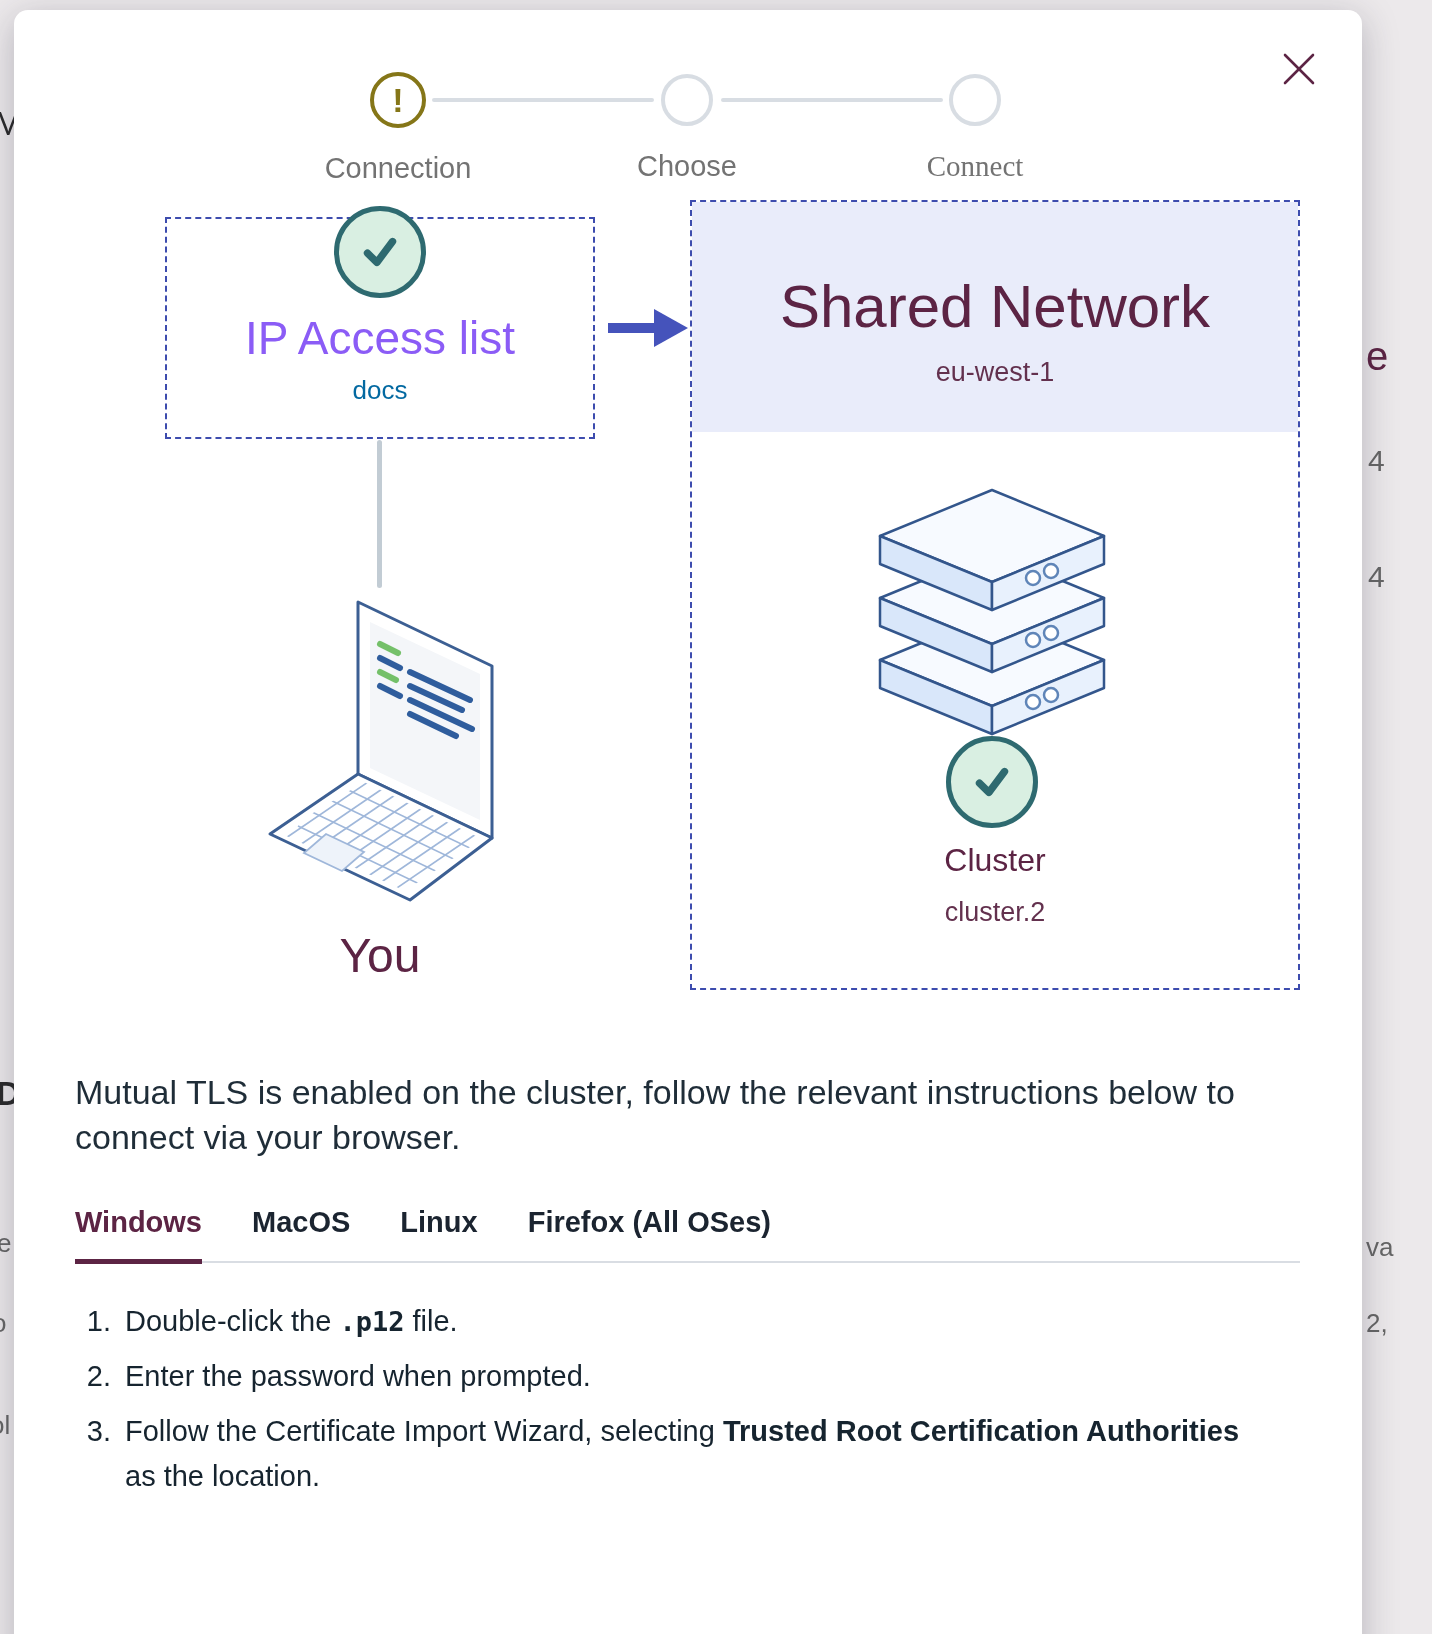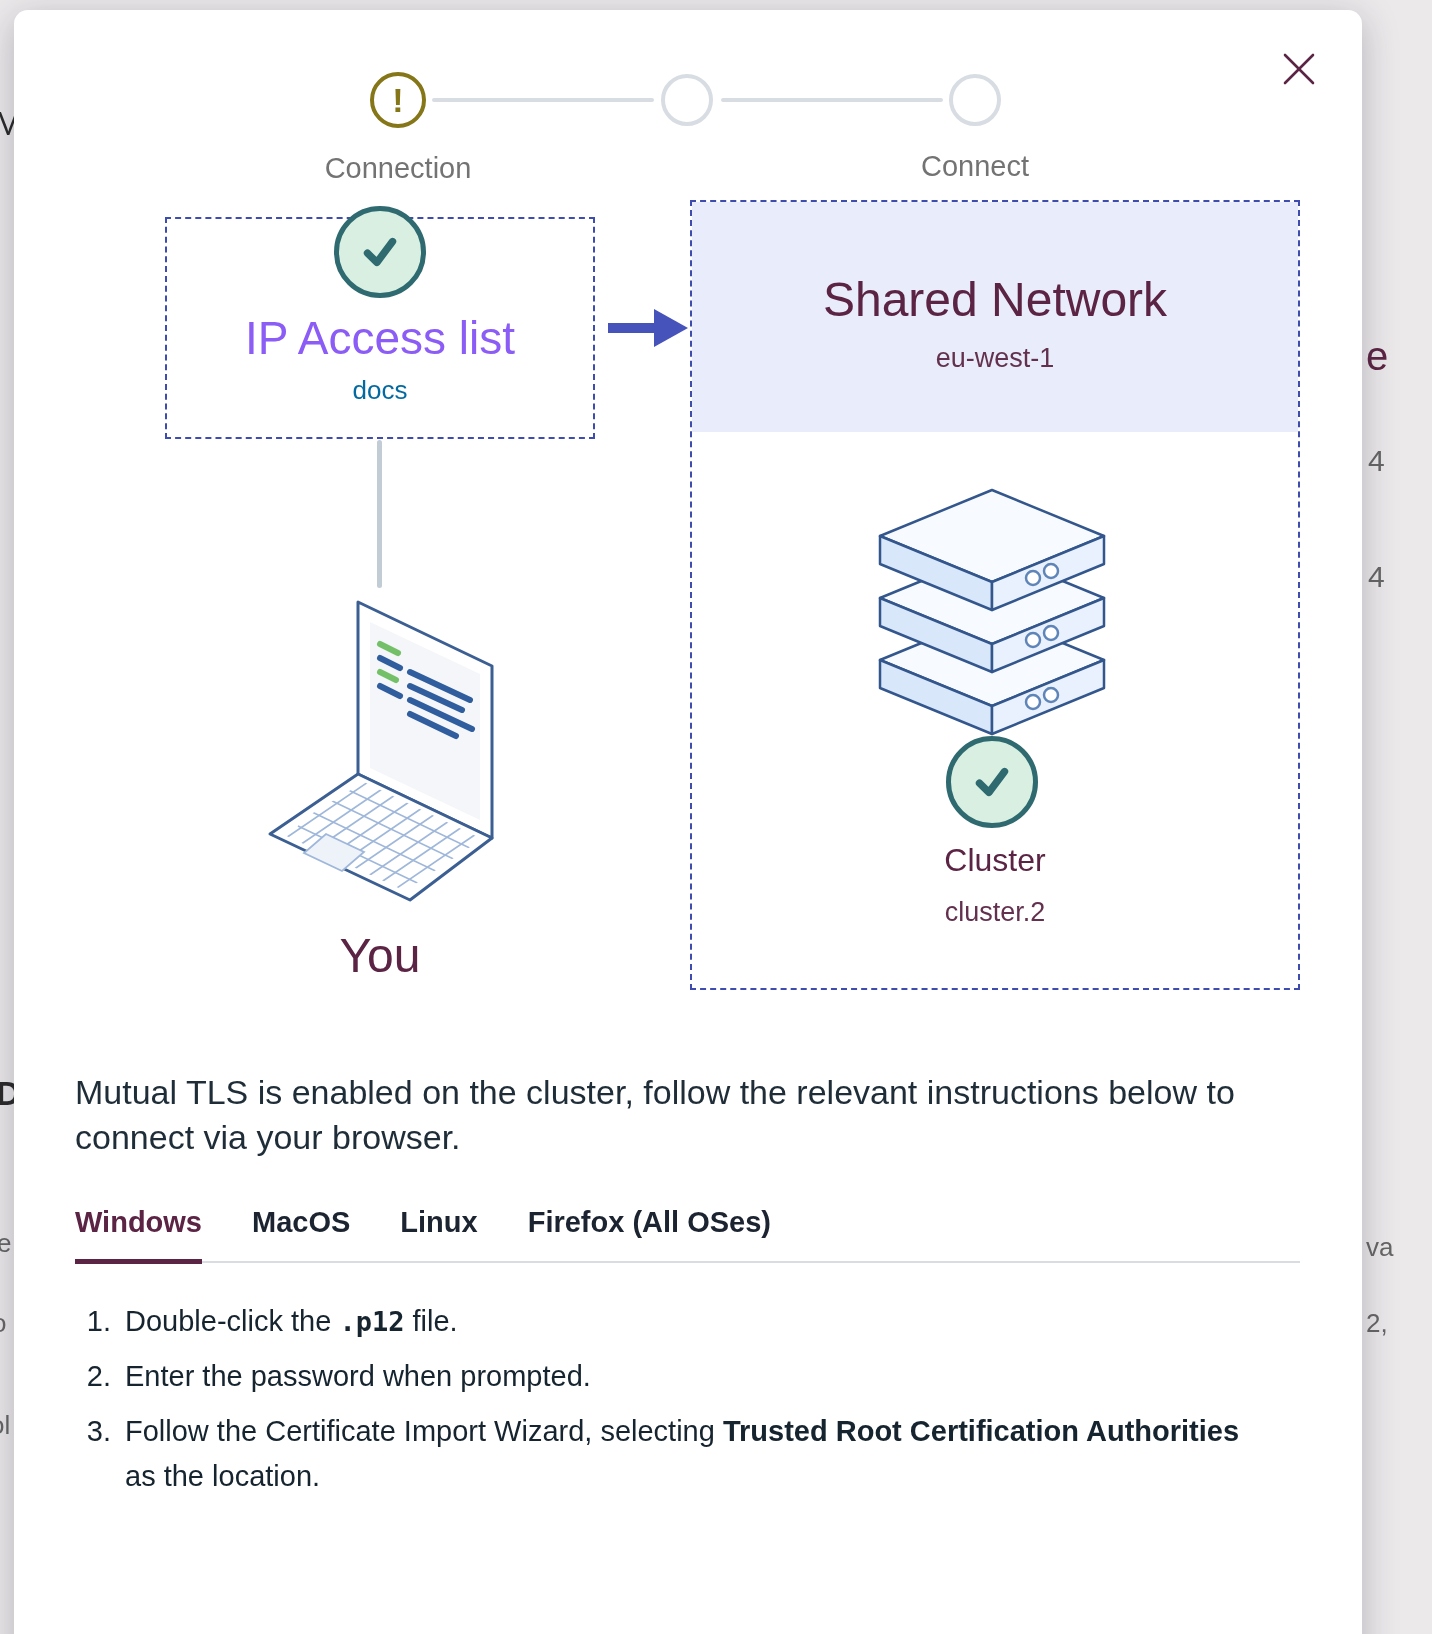--- a/index.html
+++ b/index.html
@@ -45,21 +45,21 @@
   .check-circle {
     position:absolute; width:92px; height:92px; border-radius:50%;
     background:#d9efe2; border:5px solid #2e6a70;
     display:flex; align-items:center; justify-content:center; z-index:4;
   }
   .check1 { left:320px; top:6px; }
   .check2 { left:932px; top:536px; }
   .arrow { position:absolute; left:594px; top:106px; }
   .net-box { left:676px; top:0; width:610px; height:790px; }
   .net-header { height:230px; background:#e9ecfa; text-align:center; padding-top:70px; }
-  .net-title { font-size:48px; color:#5c2444; }
+  .net-title { font-size:60px; color:#5c2444; }
   .net-region { margin-top:16px; font-size:27px; color:#63314e; }
   .server-svg { position:absolute; left:838px; top:262px; }
   .cluster-label { position:absolute; left:676px; top:642px; width:610px; text-align:center; z-index:5; }
   .cluster-title { font-size:32px; color:#5c2444; }
   .cluster-name { margin-top:18px; font-size:27px; color:#63314e; }
   .connector { position:absolute; left:363px; top:240px; width:5px; height:148px; background:#c2ccd4; border-radius:3px; }
   .laptop-svg { position:absolute; left:216px; top:390px; }
   .you-label { position:absolute; left:216px; top:728px; width:300px; text-align:center; font-size:48px; color:#5c2444; }
 
   
@@ -99,22 +99,23 @@
     </svg>
   </div>
 
   <div class="stepper">
     <div class="step" style="left:234px;">
       <div class="step-circle warn">!</div>
       <div class="step-label">Connection</div>
     </div>
     <div class="step" style="left:523px;">
       <div class="step-circle"></div>
-    </div>
-    <div class="step" style="left:811px;">
+      <div class="step-label">Choose</div>
+    </div>
+    <div class="step" style="left:811px;font-family:Liberation Serif, serif;">
       <div class="step-circle"></div>
       <div class="step-label">Connect</div>
     </div>
     <div class="step-line" style="left:418px; width:222px;"></div>
     <div class="step-line" style="left:707px; width:222px;"></div>
   </div>
 
   <div class="diagram">
 
     <div class="dashed-box ip-box">

